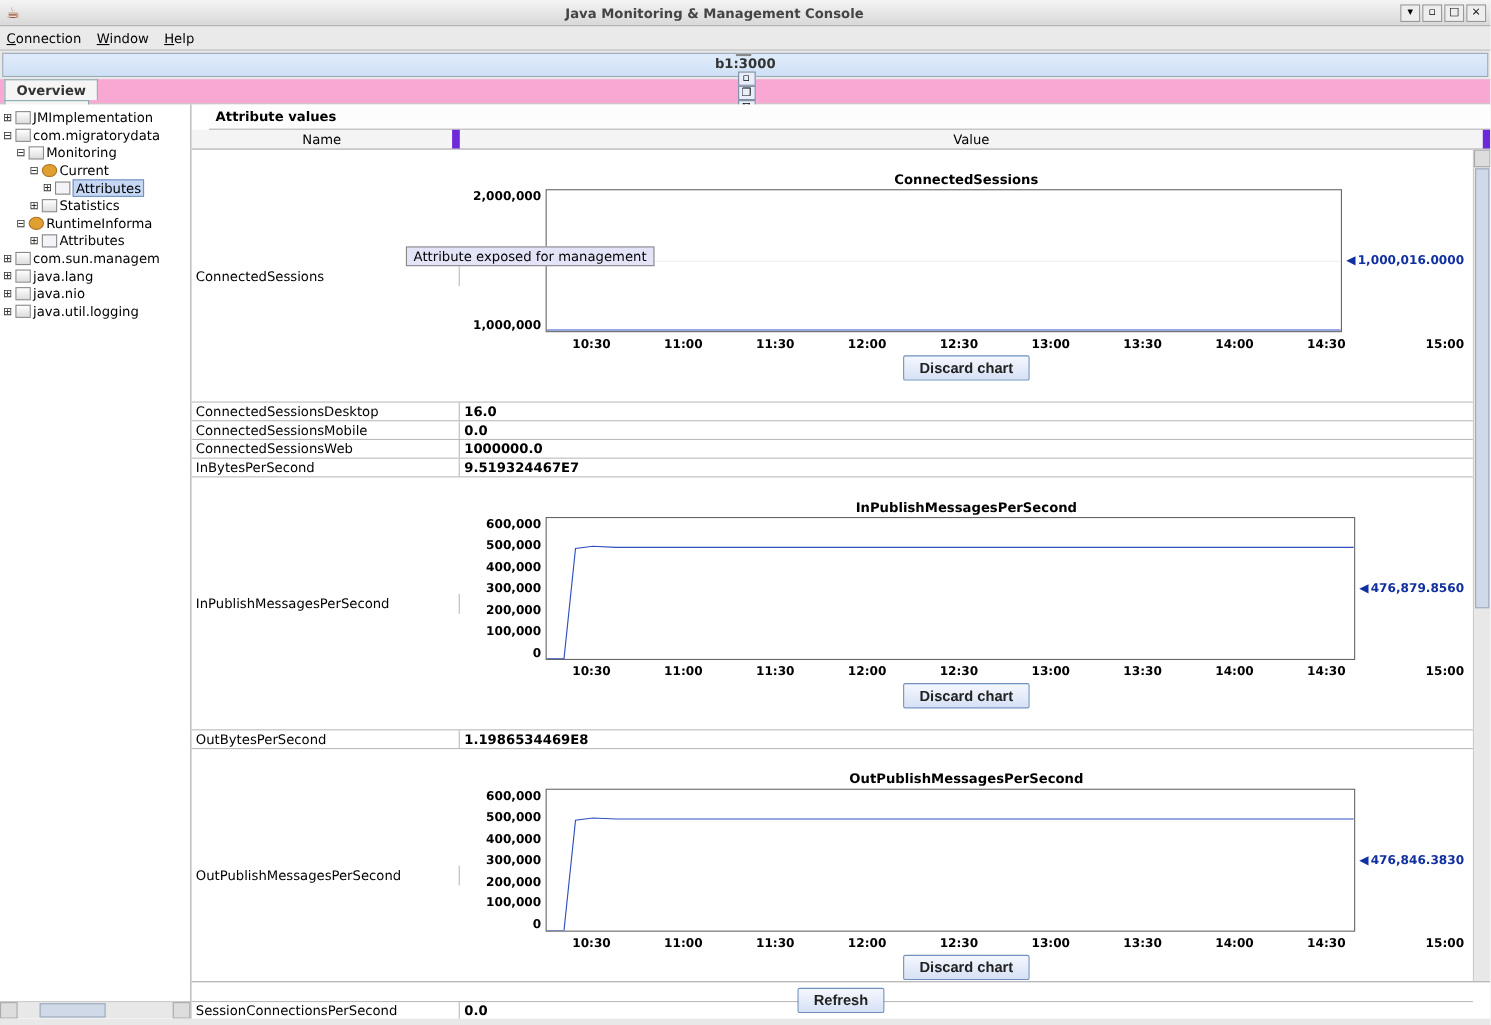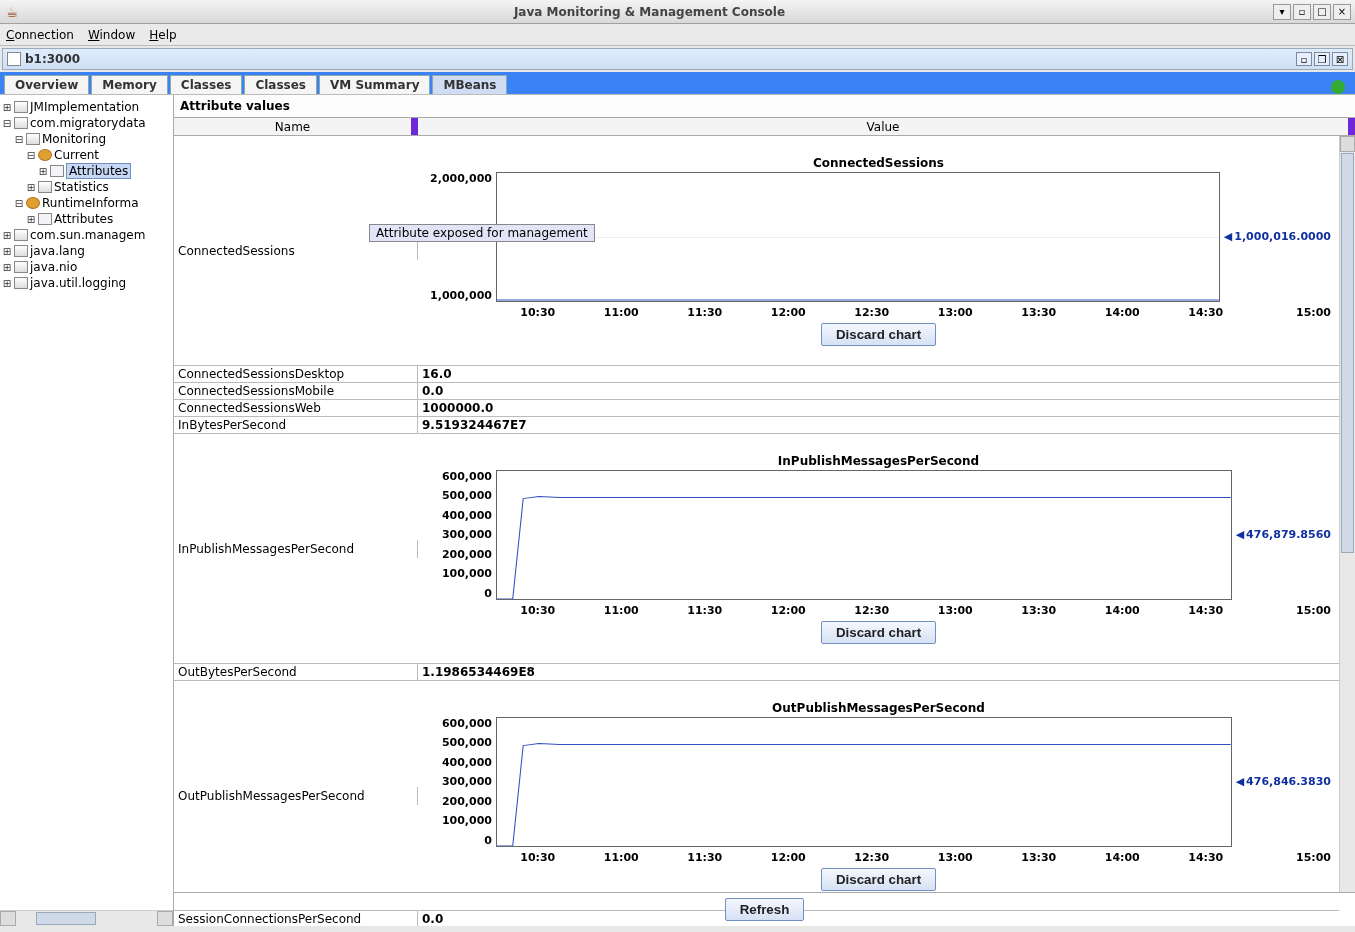--- a/index.html
+++ b/index.html
@@ -11,27 +11,27 @@
 .titlebar .title { flex: 1; text-align: center; font-weight: bold; color: #444; }
 .titlebar .win-controls { display: flex; gap: 2px; }
 .titlebar .win-btn { width: 18px; height: 16px; border: 1px solid #999; background: #eee; font-size: 10px; display:flex; align-items:center; justify-content:center; cursor:pointer; }
 
 
 .menubar { height: 22px; background: #eaeaea; display: flex; align-items: center; padding: 0 6px; gap: 14px; border-bottom: 1px solid #bbb; }
 .menubar .menuitem { cursor: pointer; }
 .menubar .menuitem .mn { text-decoration: underline; }
 
 
-.docbar { height: 22px; background: linear-gradient(#e0ecfb, #cfe0f5); border: 1px solid #9ab; margin: 2px; display:flex; align-items:center; padding: 0 4px; }
+.docbar { height: 22px; background: linear-gradient(#e0ecfb, #cfe0f5); border: 1px solid #9ab; margin: 2px; display:flex; align-items:center; padding: 0 4px; flex-direction: column; }
 .docbar .doclabel { flex:1; font-weight:bold; color:#333;}
 .docbar .dicon { width:14px;height:14px;border:1px solid #888;background:#fff;margin-right:4px;}
 .docbar .dbtn { width:16px;height:14px;border:1px solid #7a8aa0;background:#e8eefb;margin-left:2px;font-size:10px;display:flex;align-items:center;justify-content:center;cursor:pointer;}
 
 
-.tabs { height: 22px; display: flex; align-items: flex-end; padding: 0 4px; background: #3b82f6; }
+.tabs { height: 22px; display: flex; align-items: flex-start; padding: 0 4px; background: #f9a8d4; flex-direction: column; }
 .tab { padding: 2px 10px; border: 1px solid #8aa; background: #f5f5f5; margin-right: 2px; border-bottom: none; cursor: pointer; font-weight:bold; color:#333;}
 .tab.active { background: #d0dcf4; }
 .tabs .spacer { flex: 1; }
 .tabs .conn-icon { width:14px;height:14px; background:#3a3; border-radius:50%; margin-right:6px;}
 
 
 .main { display:flex; height: 832px; border-top:1px solid #bbb; }
 .tree-pane { width: 174px; background: #fff; border-right: 1px solid #aaa; overflow:hidden; position:relative;}
 .content-pane { flex:1; background:#fff; display:flex; flex-direction:column; overflow:hidden; }
 
@@ -44,21 +44,21 @@
 .bean-icon { background: #e0a030; border-radius:50%; border:1px solid #b07020; }
 .attr-icon { background: #f4f4f8; border:1px solid #888; }
 .tree-row.selected .lbl { background: #c7d8f5; border:1px solid #7090c0; padding:0 2px;}
 .ind1 { padding-left: 12px; } .ind2 { padding-left: 24px; } .ind3 { padding-left: 36px; }
 .hscrollbar { position:absolute; bottom:0; left:0; right:0; height:16px; background:#e8e8e8; border-top:1px solid #ccc; display:flex;}
 .hscrollbar .scbtn { width:16px; border:1px solid #aaa; background:#ddd;}
 .hscrollbar .sctrack { flex:1; position:relative;}
 .hscrollbar .scthumb { position:absolute; left:20px; width:60px; top:1px; bottom:1px; background:#cfd9e8; border:1px solid #9ab;}
 
 
-.attr-header { padding: 4px 6px; font-weight:bold; border-bottom:1px solid #aaa; background:#fdfdfd;}
+.attr-header { padding: 4px 6px; font-weight:bold; border-bottom:1px solid #aaa; background:#fdfdfd;margin-left:16px;}
 .attr-colrow { display:flex; border-bottom:1px solid #aaa; background:#f4f4f4; height:18px;}
 .attr-colrow .col { border-right:7px solid #6d28d9; display:flex; align-items:center; justify-content:center;}
 .col-name { width: 244px; }
 .col-value { flex:1; }
 
 
 .attr-body { flex:1; overflow:hidden; position:relative; }
 .scrollcol { position:absolute; right:0; top:0; bottom:34px; width:16px; background:#e8e8e8; border-left:1px solid #ccc;}
 .scrollcol .scvbtn { height:16px; border:1px solid #aaa; background:#ddd;}
 .scrollcol .scvthumb { height:400px; margin:1px; background:#cfd9e8; border:1px solid #9ab;}

